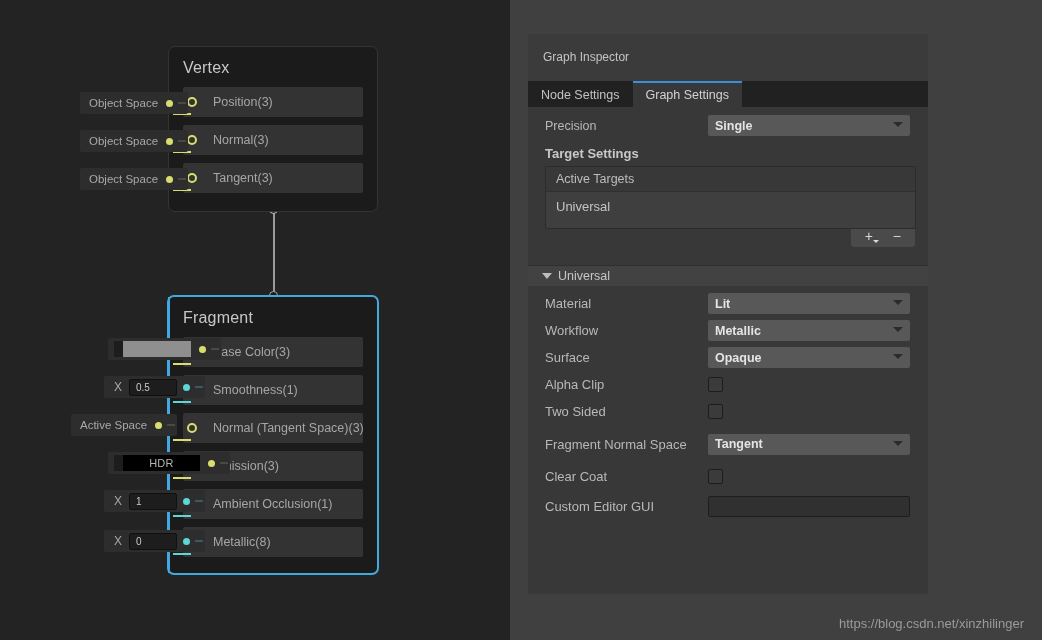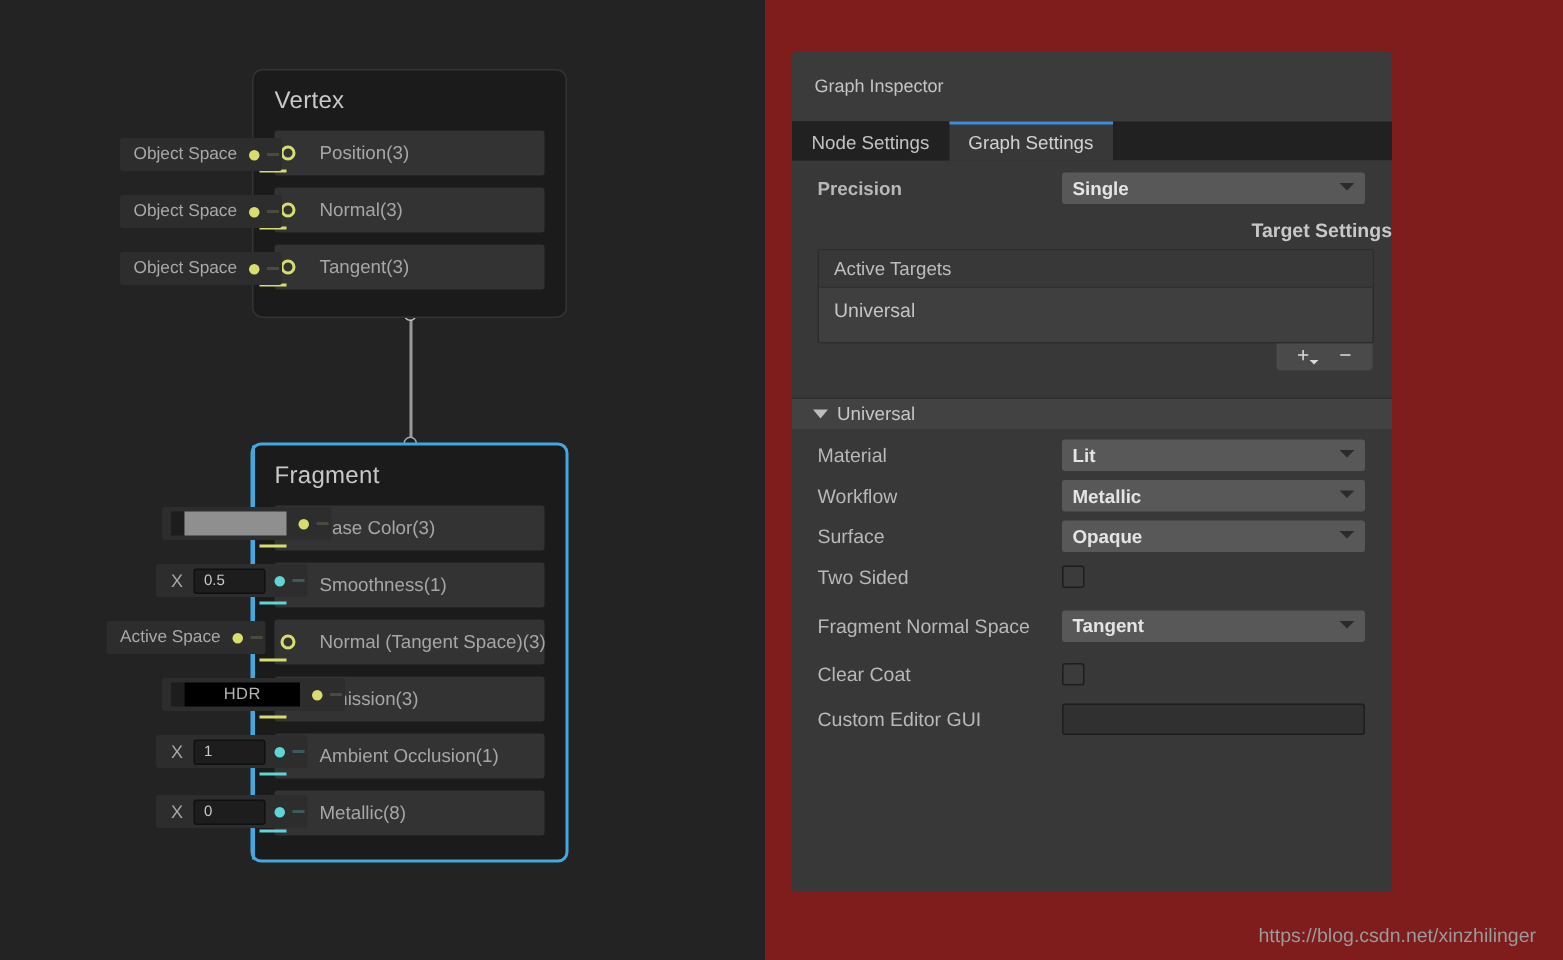--- a/index.html
+++ b/index.html
@@ -2,21 +2,21 @@
 <html><head>
 <meta charset="utf-8">
 <style>
   * { box-sizing: border-box; margin: 0; padding: 0; }
   html, body {
     width: 1042px; height: 640px;
     background: #232323;
     font-family: "Liberation Sans", sans-serif;
     overflow: hidden;
   }
-  #root { position: relative; width: 1042px; height: 640px; background: #7f1d1d; }
+  #root { position: relative; width: 1042px; height: 640px; background: #404040; }
 
   
   #graph-canvas { position: absolute; left: 0; top: 0; width: 510px; height: 640px; background: #232323; }
 
   .sg-node { position: absolute; background: #1b1b1b; border-radius: 7px; }
   .sg-node.selected { border: 2px solid #44a8e0; }
   .sg-node.plain { border: 1px solid #343434; }
   .sg-node-title { color: #c8c8c8; font-size: 16px; padding: 12px 0 10px 14px; letter-spacing: .2px; }
 
   .sg-port-row { position: relative; height: 30px; margin: 0 0 8px 0; }
@@ -94,37 +94,36 @@
   .tab {
     height: 26px; line-height: 25px; padding: 0 13px; font-size: 12.5px;
     color: #c2c2c2; background: #212121; border-top: 2px solid transparent;
   }
   .tab.active { background: #383838; border-top: 2px solid #3c8ddc; color: #d2d2d2; }
 
   .insp-body { background: #383838; padding: 0; }
   .row-label { color: #b8b8b8; font-size: 12.5px; }
 
   .precision-row { padding: 8px 0 4px 17px; display: flex; align-items: center; }
-  .precision-row .row-label { width: 163px; font-weight: bold; }
+  .precision-row .row-label { width: 163px; }
 
   .dd {
     background: #585858; border-radius: 2px; height: 19px; position: relative;
     display: flex; align-items: center; color: #e4e4e4; font-size: 12.5px;
     font-weight: bold; padding-left: 7px;
   }
   .dd .arrow {
     position: absolute; right: 7px; top: 7px;
     width: 0; height: 0; border-left: 5px solid transparent;
     border-right: 5px solid transparent; border-top: 5px solid #2b2b2b;
   }
 
   .section-head {
     color: #c8c8c8; font-size: 13px; font-weight: bold;
     padding: 6px 0 5px 17px;
-    text-align: right;
   }
 
   .targets-box {
     margin: 0 12px 0 17px; background: #3f3f3f;
     border: 1px solid #2c2c2c; border-radius: 2px;
   }
   .targets-head {
     color: #bdbdbd; font-size: 12.5px; padding: 5px 0 5px 10px;
     border-bottom: 1px solid #303030; background: #383838;
   }
@@ -389,20 +388,24 @@
         </div>
 
         <div class="prop-row">
           <span class="prop-label">Surface</span>
           <span class="dd prop-dd">
             <span>Opaque</span>
             <span class="arrow"></span>
           </span>
         </div>
 
+        <div class="prop-row">
+          <span class="prop-label">Alpha Clip</span>
+          <span class="chk"></span>
+        </div>
 
         <div class="prop-row">
           <span class="prop-label">Two Sided</span>
           <span class="chk"></span>
         </div>
 
         <div class="prop-row" style="min-height:38px;">
           <span class="prop-label" style="padding-right:10px;">Fragment Normal Space</span>
           <span class="dd prop-dd">
             <span>Tangent</span>

